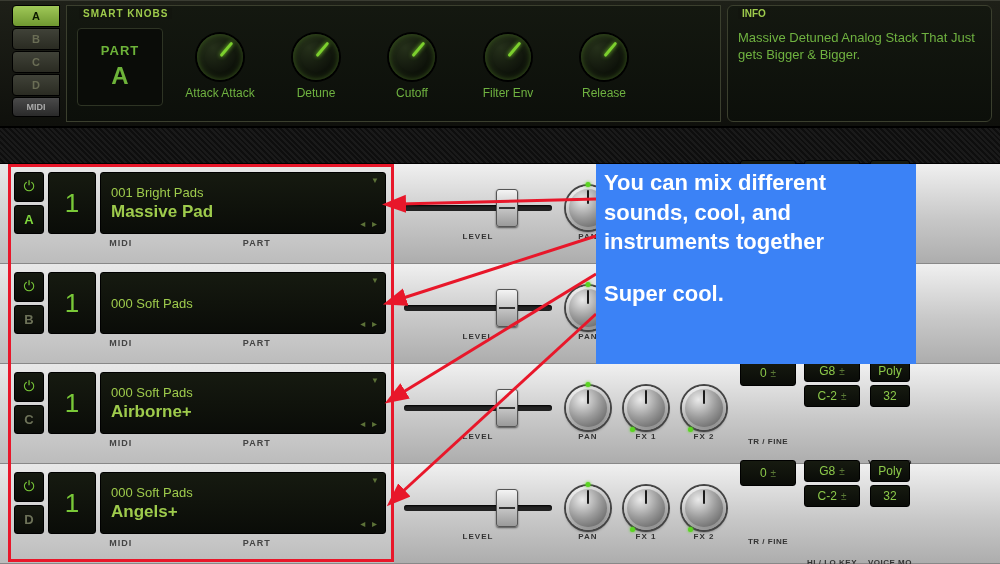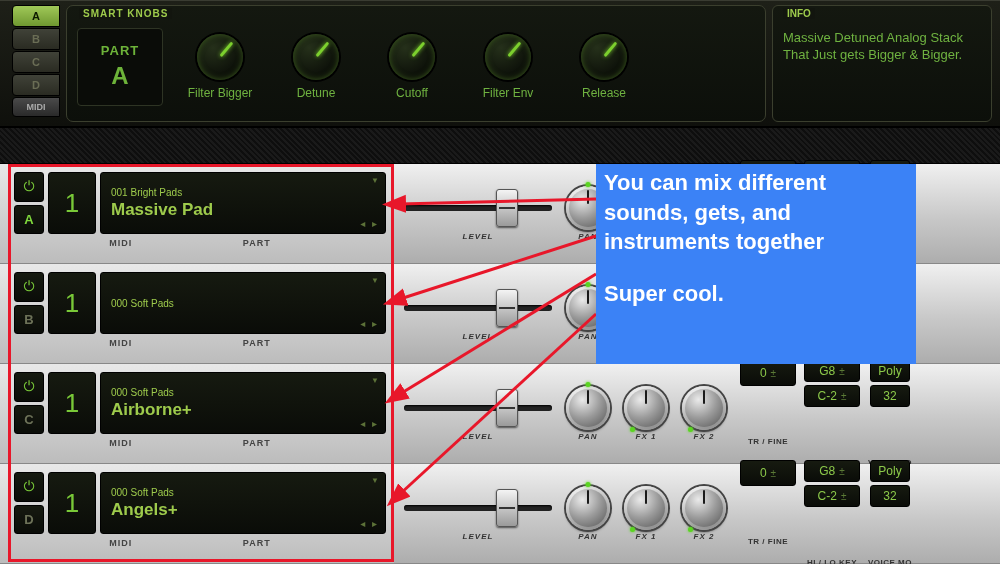--- a/index.html
+++ b/index.html
@@ -43,21 +43,21 @@
     height: 20px;
     background: linear-gradient(180deg, #4a4a4a 0%, #2a2a2a 100%);
     color: #aaa;
     font-size: 9px;
   }
   .smart-panel {
     flex: 1;
     margin: 4px 6px;
     background: linear-gradient(180deg, #141810 0%, #0c0f0a 100%);
     border: 1px solid #3b3f2e;
-    border-radius: 7px;
+    border-radius: 0;
     position: relative;
     padding: 4px 10px;
   }
   .smart-title {
     color: #9ecb4c;
     font-size: 10px;
     font-weight: bold;
     letter-spacing: 1px;
     position: absolute;
     top: 2px; left: 12px;
@@ -110,21 +110,21 @@
     transform: translateX(-50%) rotate(40deg);
     border-radius: 2px;
     box-shadow: 0 0 4px #7ccf2e;
   }
   .knob-label {
     color: #6fb240;
     font-size: 12px;
     text-align: center;
   }
   .info-panel {
-    width: 220px;
+    width: 265px;
     margin: 4px 8px 4px 0;
     background: linear-gradient(180deg, #141810 0%, #0c0f0a 100%);
     border: 1px solid #3b3f2e;
     border-radius: 6px;
     padding: 4px 10px;
     position: relative;
   }
   .info-title {
     color: #9ecb4c;
     font-size: 10px;
@@ -208,21 +208,21 @@
     flex: 1;
     background: linear-gradient(180deg, #161a10 0%, #0a0c08 100%);
     border: 1px solid #000;
     border-radius: 3px;
     padding: 6px 10px;
     position: relative;
     display: flex;
     flex-direction: column;
     justify-content: center;
   }
-  .lcd-cat { color: #9ecb4c; font-size: 10px; }
+  .lcd-cat { color: #9ecb4c; font-size: 13px; }
   .lcd-name { color: #9ecb4c; font-size: 17px; font-weight: bold; margin-top: 2px; }
   .lcd-arrow { position: absolute; top: 3px; right: 6px; color: #5c7238; font-size: 8px; }
   .lcd-nav { position: absolute; bottom: 4px; right: 6px; color: #5c7238; font-size: 10px; letter-spacing: 2px; }
   .pl-foot {
     display: flex;
     justify-content: space-around;
     font-size: 9px;
     color: #444;
     font-weight: bold;
     letter-spacing: 1px;
@@ -239,21 +239,20 @@
     align-items: center;
     padding: 4px 10px;
     gap: 14px;
     position: relative;
   }
   .slider-block {
     display: flex;
     flex-direction: column;
     align-items: center;
     gap: 2px;
-    font-style: italic;
   }
   .hslider {
     width: 148px;
     height: 44px;
     position: relative;
     display: flex;
     align-items: center;
   }
   .hslider-track {
     width: 100%;
@@ -373,21 +372,21 @@
   </div>
   <div class="smart-panel">
     <div class="smart-title">SMART KNOBS</div>
     <div class="smart-row">
       <div class="part-box">
         <div class="pl">PART</div>
         <div class="pv">A</div>
       </div>
       <div class="knob-block">
           <div class="knob"></div>
-          <div class="knob-label">Filter Bigger</div>
+          <div class="knob-label">Attack Attack</div>
         </div>
       <div class="knob-block">
           <div class="knob"></div>
           <div class="knob-label">Detune</div>
         </div>
       <div class="knob-block">
           <div class="knob"></div>
           <div class="knob-label">Cutoff</div>
         </div>
       <div class="knob-block">
@@ -753,19 +752,19 @@
       </marker>
     </defs>
     <line x1="596" y1="35" x2="400" y2="40" stroke="#e8172a" stroke-width="3" marker-end="url(#ah)"></line>
     <line x1="596" y1="72" x2="400" y2="135" stroke="#e8172a" stroke-width="3" marker-end="url(#ah)"></line>
     <line x1="596" y1="110" x2="400" y2="230" stroke="#e8172a" stroke-width="3" marker-end="url(#ah)"></line>
     <line x1="596" y1="150" x2="400" y2="330" stroke="#e8172a" stroke-width="3" marker-end="url(#ah)"></line>
   </svg>
 
   <div class="callout" style="top:0; left:596px; width:320px; height:200px;">
     <div>You can mix different</div>
-    <div>sounds, gets, and</div>
+    <div>sounds, cool, and</div>
     <div>instruments together</div>
     <div style="height:22px"></div>
     <div>Super cool.</div>
   </div>
 
 </div>
 
 </body></html>

